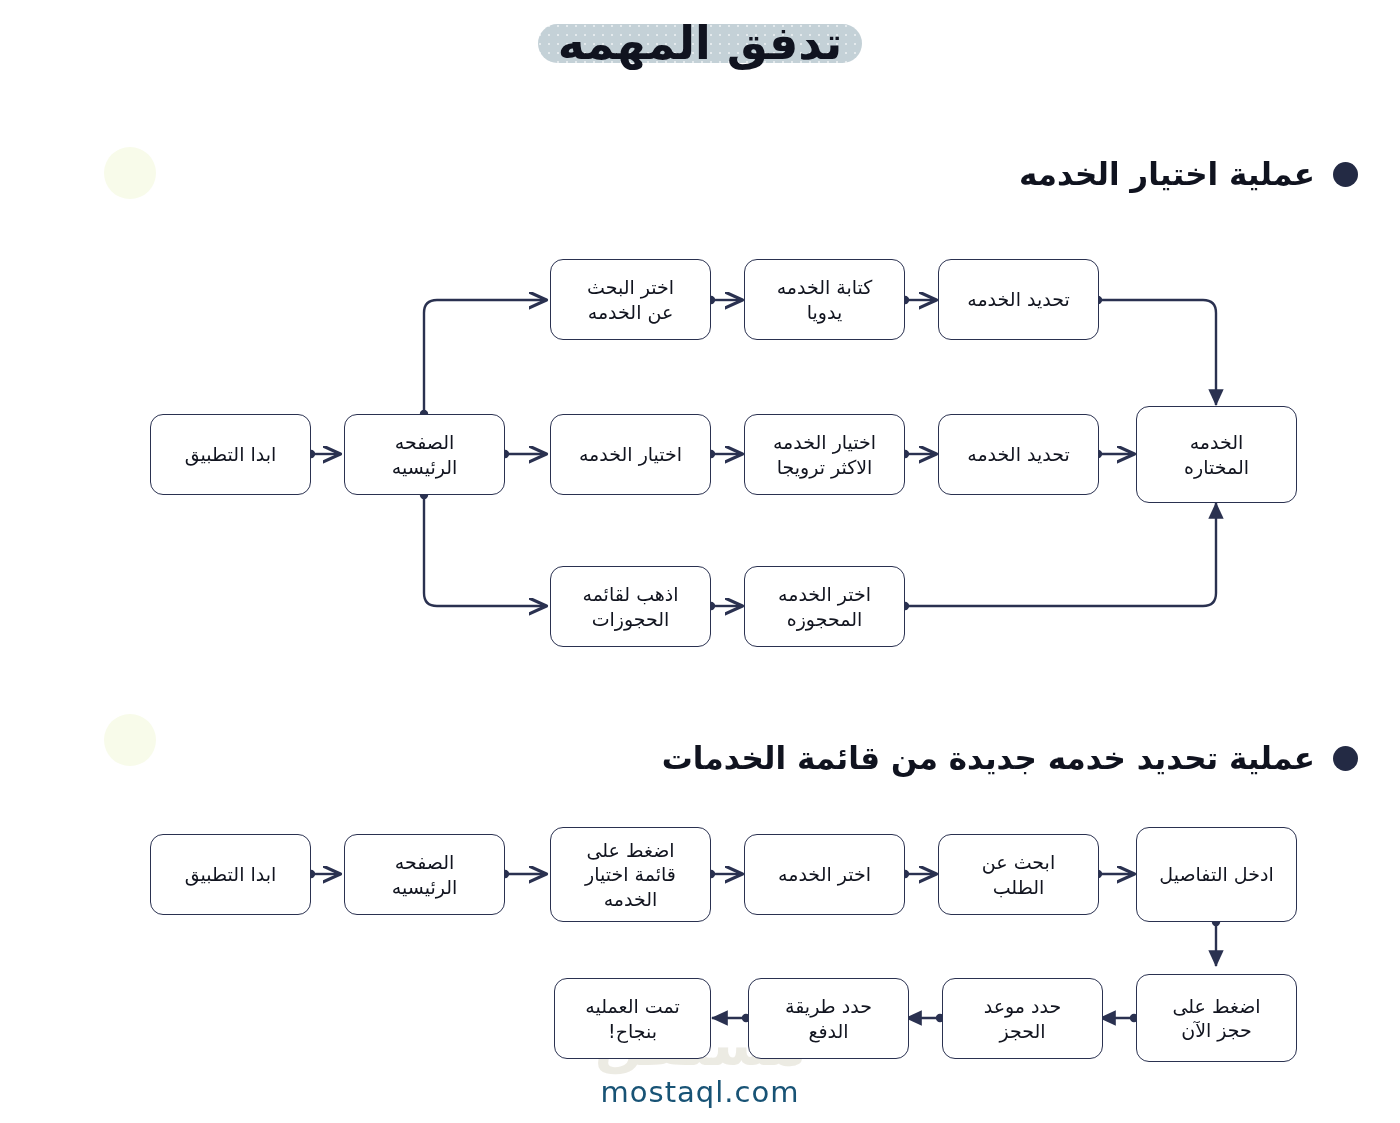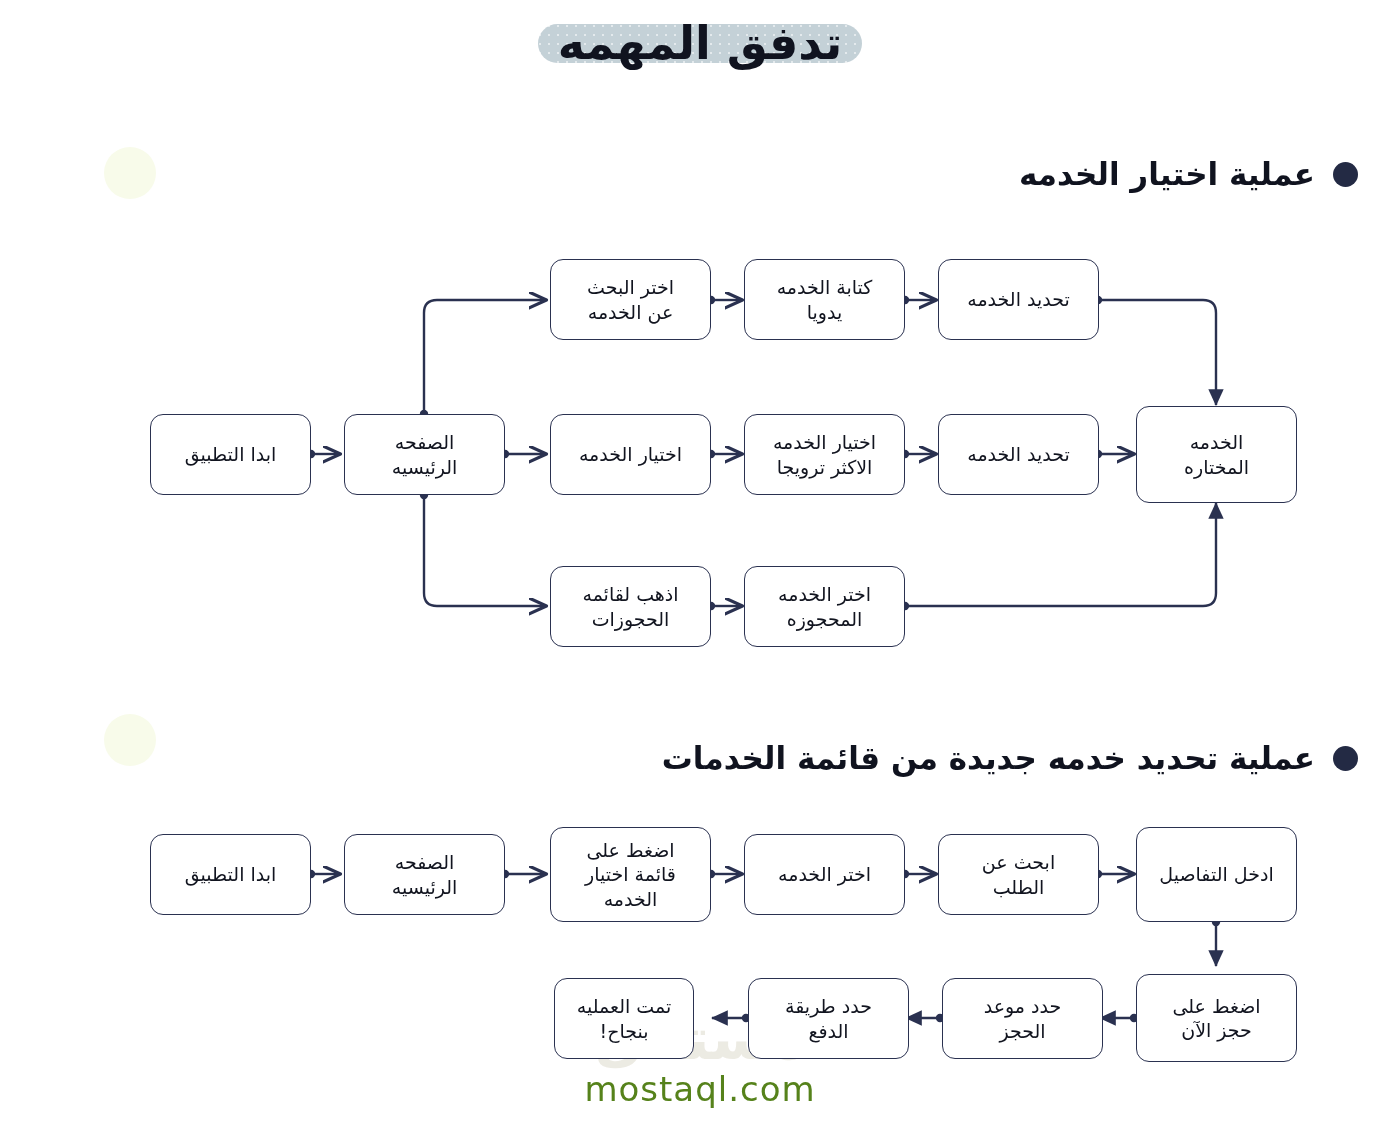--- a/index.html
+++ b/index.html
@@ -67,21 +67,21 @@
   
   .wires{position:absolute;left:0;top:0;width:1400px;height:1123px;z-index:1;pointer-events:none;}
 
   
   .watermark{
     position:absolute;left:0;bottom:14px;width:1400px;
     display:flex;flex-direction:column;align-items:center;gap:2px;
     z-index:0;opacity:.95;
   }
   .wm-mark{font-size:58px;font-weight:700;color:#eceae2;line-height:.95;letter-spacing:2px;}
-  .wm-url{font-size:34px;color:#4d7c0f;letter-spacing:1px;font-weight:400;}
+  .wm-url{font-size:29px;color:#0c4a6e;letter-spacing:1px;font-weight:400;}
 </style>
 </head>
 <body>
 
 <div class="page">
 
   <div class="title-wrap">
     <div class="title-inner">
       <div class="title-highlight"></div>
       <div class="title-text">تدفق المهمه</div>
@@ -204,21 +204,21 @@
   <div class="node" style="left:744px;top:834px;width:161px;height:81px;">اختر الخدمه</div>
   <div class="node" style="left:938px;top:834px;width:161px;height:81px;">ابحث عن
 الطلب</div>
   <div class="node" style="left:1136px;top:827px;width:161px;height:95px;text-align:center;">ادخل التفاصيل</div>
   <div class="node" style="left:1136px;top:974px;width:161px;height:88px;">اضغط على
 حجز الآن</div>
   <div class="node" style="left:748px;top:978px;width:161px;height:81px;">حدد طريقة
 الدفع</div>
   <div class="node" style="left:942px;top:978px;width:161px;height:81px;">حدد موعد
 الحجز</div>
-  <div class="node" style="left:554px;top:978px;width:140px;height:81px;">تمت العمليه
+  <div class="node" style="left:554px;top:978px;width:157px;height:81px;">تمت العمليه
 بنجاح!</div>
 
   <div class="watermark">
     <div class="wm-mark">مستقل</div>
     <div class="wm-url">mostaql.com</div>
   </div>
 
 </div>
 
 </body></html>

